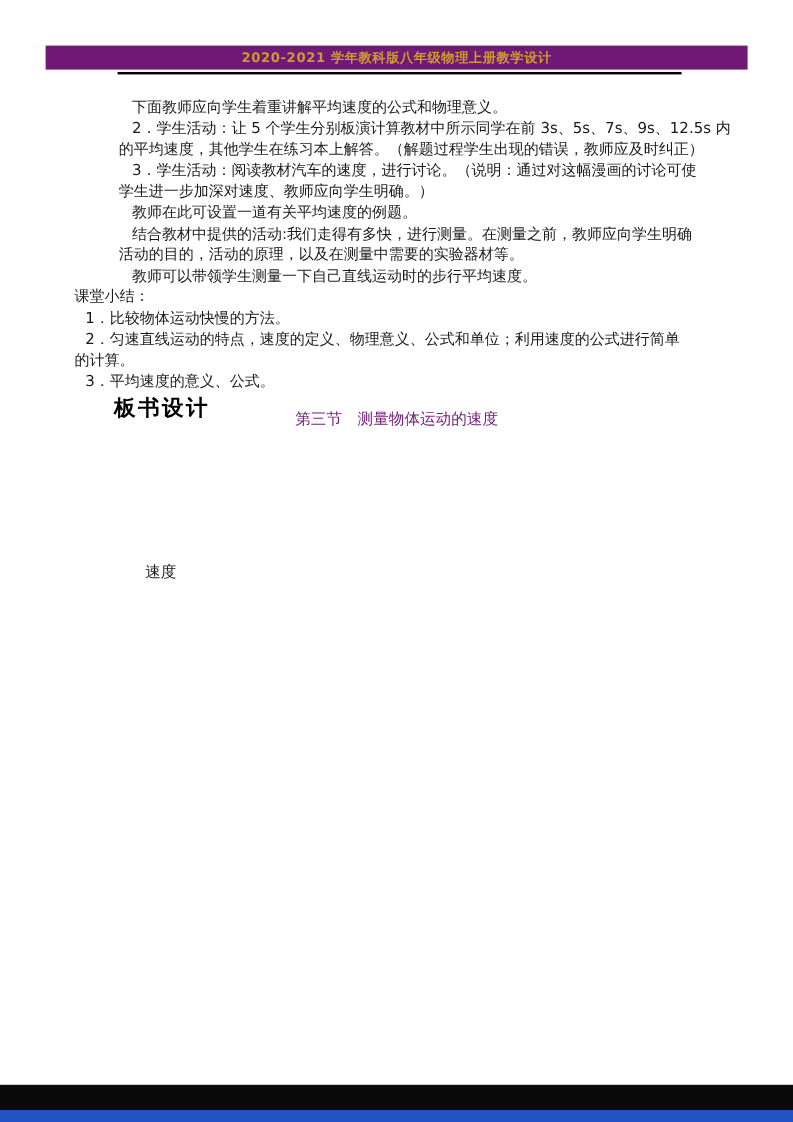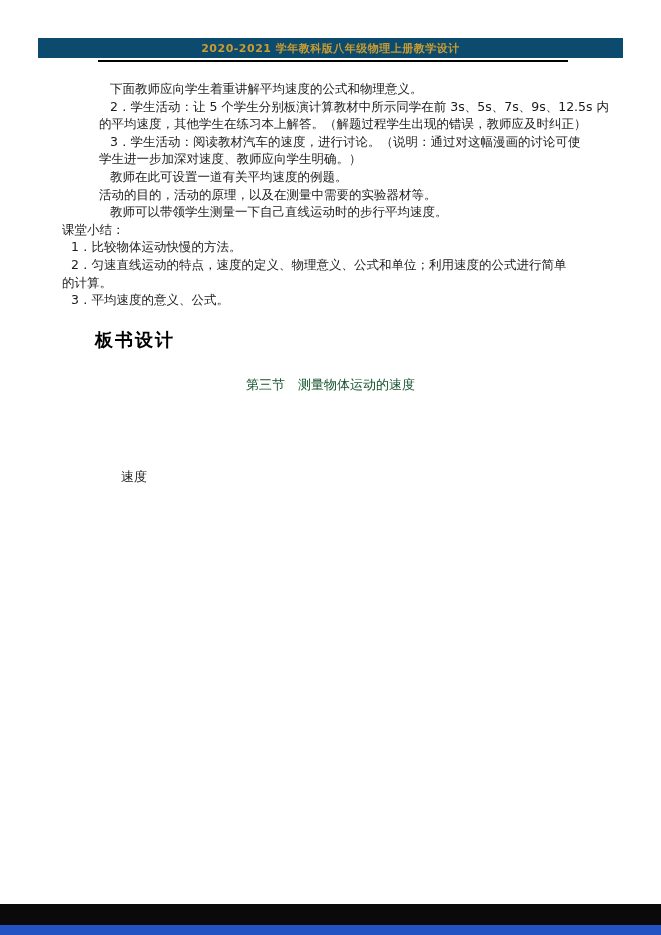--- a/index.html
+++ b/index.html
@@ -66,24 +66,24 @@
     font-family: "DejaVu Serif", serif;
     font-size: 18px;
     font-weight: bold;
     color: #000000;
     letter-spacing: 2px;
   }
   .board-subtitle {
     position: absolute;
     left: 0;
     right: 0;
-    top: 376px;
+    top: 340px;
     text-align: center;
     font-size: 13px;
-    color: #14532d;
+    color: #701a75;
   }
   .board-note {
     position: absolute;
     left: 121px;
     top: 468px;
     font-size: 13px;
     color: #1a1a1a;
   }
   
   .footer-band {
@@ -99,33 +99,34 @@
     top: 925px;
     width: 661px;
     height: 10px;
   }
 </style>
 </head>
 <body>
 
 <div class="page">
 
-  <div class="header-band" style="background: #0c4a6e;">
+  <div class="header-band" style="background: #701a75;">
     <span class="header-title" style="color: rgb(201, 155, 48);">2020-2021 学年教科版八年级物理上册教学设计</span>
   </div>
 
   <div class="header-rule" style="background: rgb(0, 0, 0);"></div>
 
   <div class="body-lines" style="color: rgb(26, 26, 26);">
       <div class="line lv3">下面教师应向学生着重讲解平均速度的公式和物理意义。</div>
       <div class="line lv3">2．学生活动：让 5 个学生分别板演计算教材中所示同学在前 3s、5s、7s、9s、12.5s 内</div>
       <div class="line lv2">的平均速度，其他学生在练习本上解答。（解题过程学生出现的错误，教师应及时纠正）</div>
       <div class="line lv3">3．学生活动：阅读教材汽车的速度，进行讨论。（说明：通过对这幅漫画的讨论可使</div>
       <div class="line lv2">学生进一步加深对速度、教师应向学生明确。）</div>
       <div class="line lv3">教师在此可设置一道有关平均速度的例题。</div>
+      <div class="line lv3">结合教材中提供的活动:我们走得有多快，进行测量。在测量之前，教师应向学生明确</div>
       <div class="line lv2">活动的目的，活动的原理，以及在测量中需要的实验器材等。</div>
       <div class="line lv3">教师可以带领学生测量一下自己直线运动时的步行平均速度。</div>
       <div class="line lv0">课堂小结：</div>
       <div class="line lv1">1．比较物体运动快慢的方法。</div>
       <div class="line lv1">2．匀速直线运动的特点，速度的定义、物理意义、公式和单位；利用速度的公式进行简单</div>
       <div class="line lv0">的计算。</div>
       <div class="line lv1">3．平均速度的意义、公式。</div>
     </div>
 
   <h1 class="board-heading">板书设计</h1>

